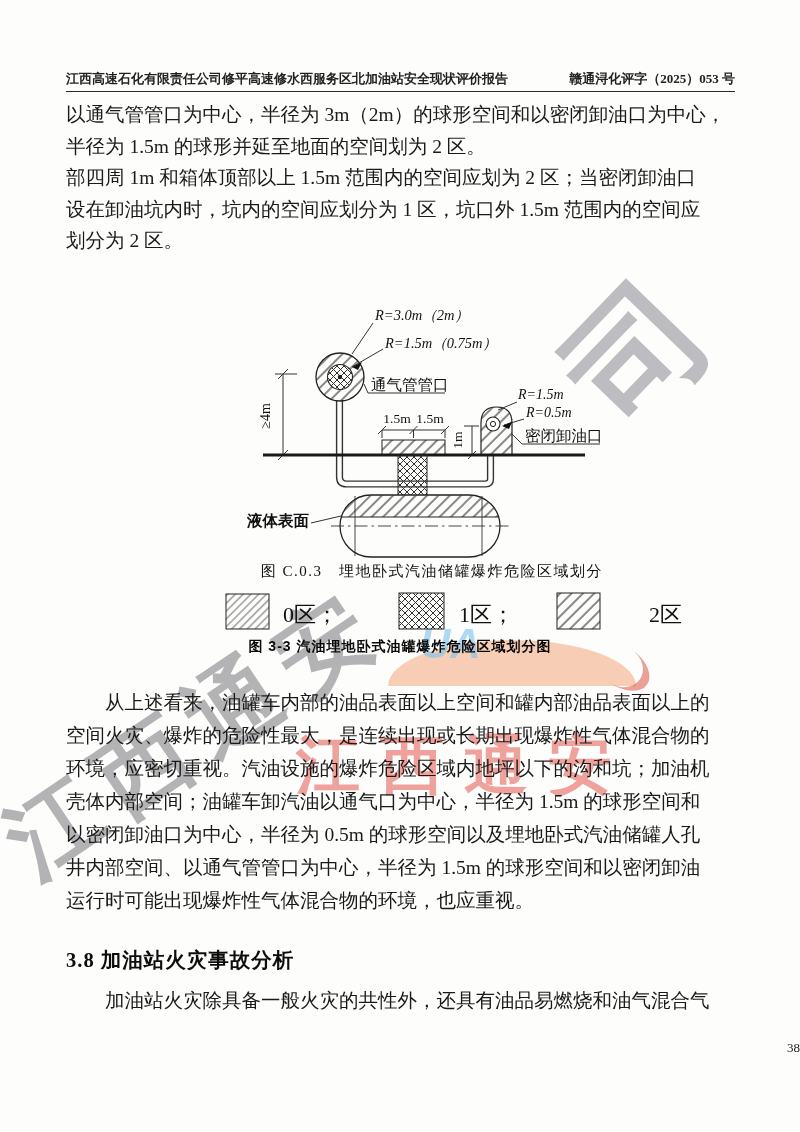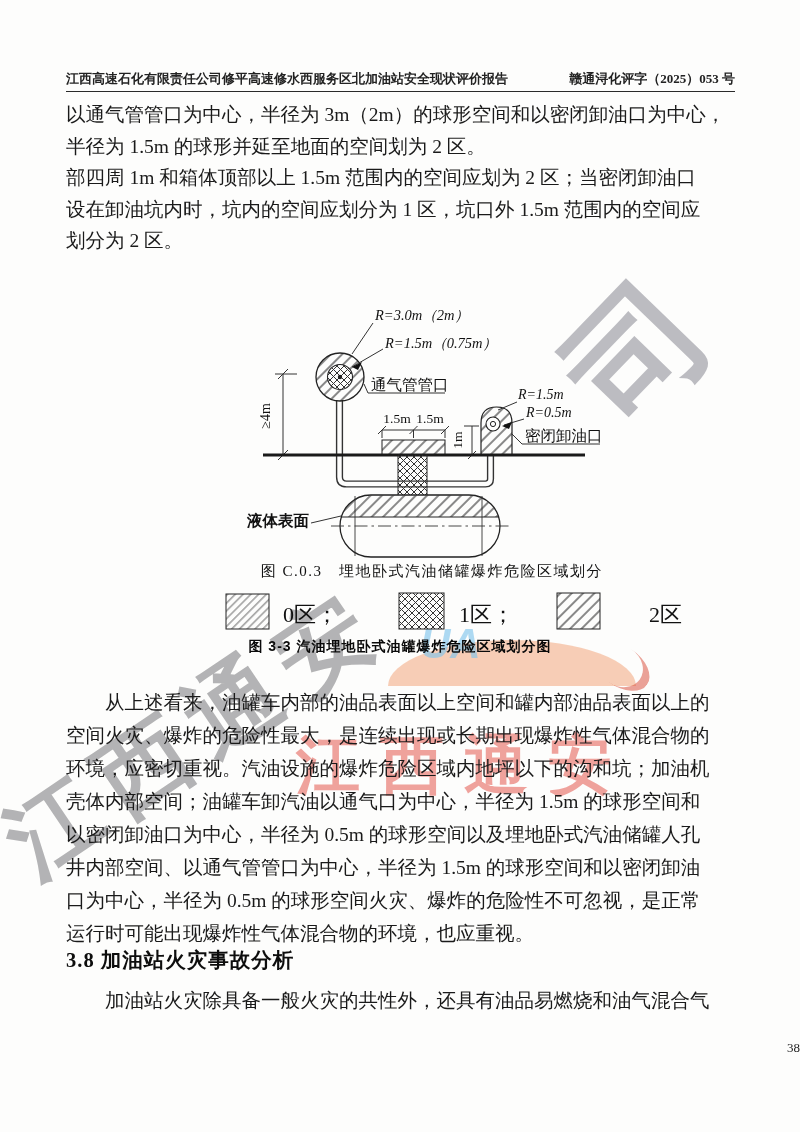--- a/index.html
+++ b/index.html
@@ -200,21 +200,20 @@
 
     <div class="fig-cap-main">图 3-3 汽油埋地卧式油罐爆炸危险区域划分图</div>
 
     <div class="para lh33" style="top:686px;">
       <div class="ln indent">从上述看来，油罐车内部的油品表面以上空间和罐内部油品表面以上的</div>
       <div class="ln">空间火灾、爆炸的危险性最大，是连续出现或长期出现爆炸性气体混合物的</div>
       <div class="ln">环境，应密切重视。汽油设施的爆炸危险区域内地坪以下的沟和坑；加油机</div>
       <div class="ln">壳体内部空间；油罐车卸汽油以通气口为中心，半径为 1.5m 的球形空间和</div>
       <div class="ln">以密闭卸油口为中心，半径为 0.5m 的球形空间以及埋地卧式汽油储罐人孔</div>
       <div class="ln">井内部空间、以通气管管口为中心，半径为 1.5m 的球形空间和以密闭卸油</div>
-      <div class="ln">口为中心，半径为 0.5m 的球形空间火灾、爆炸的危险性不可忽视，是正常</div>
       <div class="ln">运行时可能出现爆炸性气体混合物的环境，也应重视。</div>
     </div>
 
     <div class="sec-heading">3.8 加油站火灾事故分析</div>
 
     <div class="para lh33" style="top:984px;">
       <div class="ln indent">加油站火灾除具备一般火灾的共性外，还具有油品易燃烧和油气混合气</div>
     </div>
 
     <div class="pagenum">38</div>

